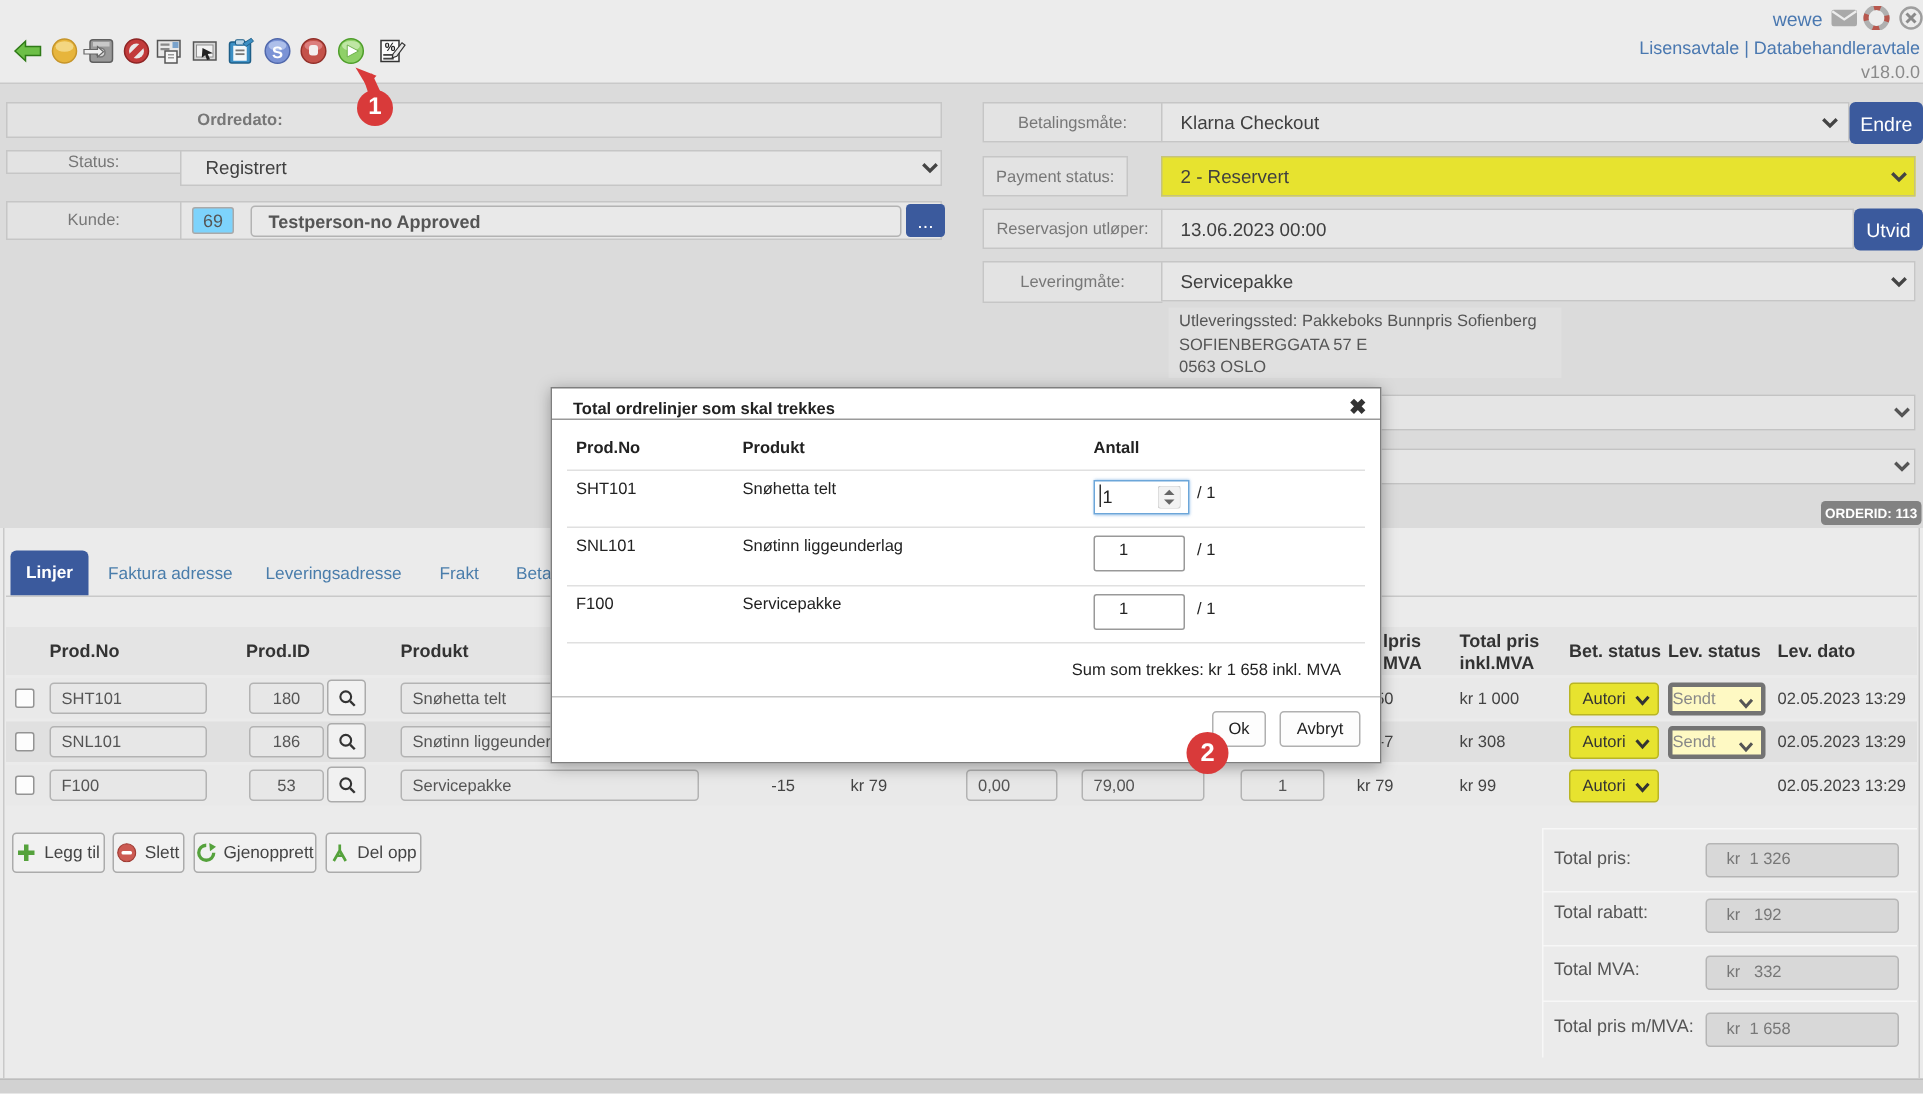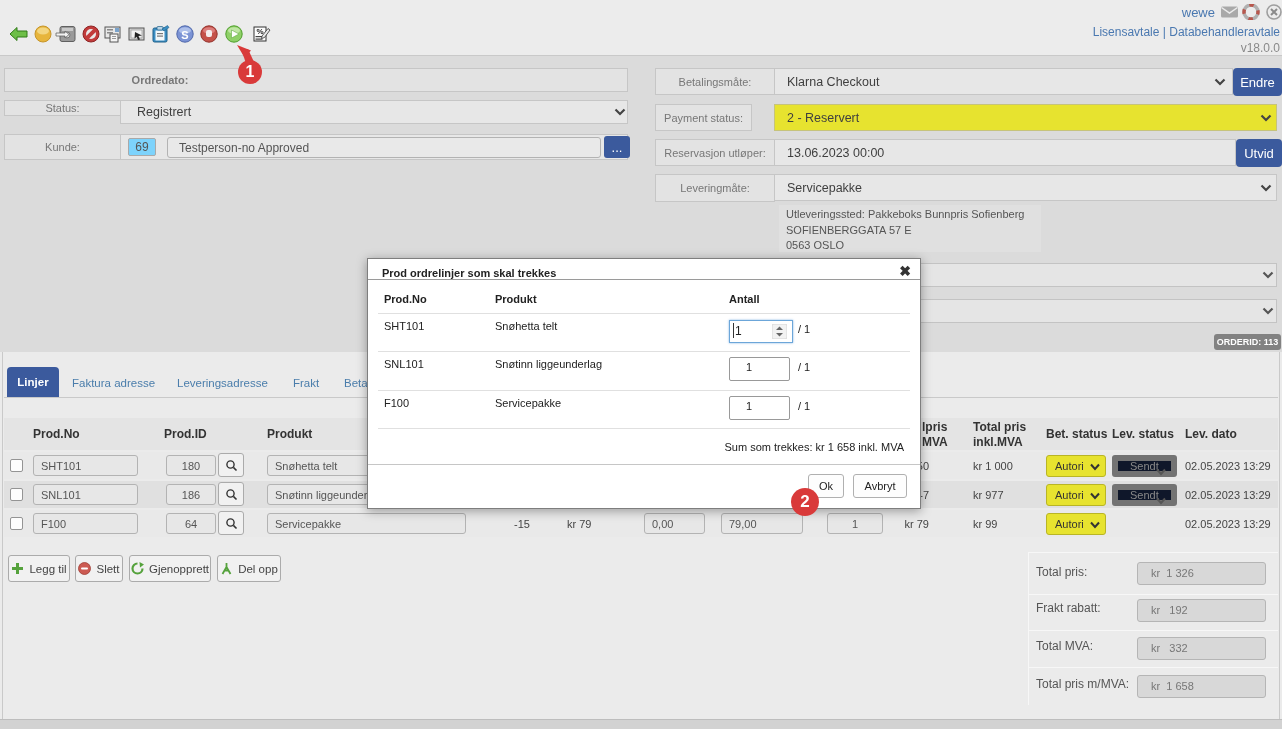--- a/index.html
+++ b/index.html
@@ -15,21 +15,21 @@
   .valcell { background:#e7e7e7; border:1px solid #c6c6c6; color:#3f3f3f; font-size:12.5px; display:flex; align-items:center; }
   .bluebtn { background:#3b5a9d; color:#fff; font-size:13px; border-radius:4px; display:flex; align-items:center; justify-content:center; }
   .chev { position:absolute; width:12px; height:8px; }
   .acc { background:#e5e5e5; border:1px solid #c3c3c3; }
 
   
   .thead { color:#333; font-size:12px; font-weight:bold; }
   .inp { background:#e7e7e7; border:1px solid #b3b3b3; border-radius:3px; color:#555; font-size:11px; display:flex; align-items:center; padding-left:7px; }
   .cel { color:#444; font-size:11px; }
   .ysel { background:#e7e32f; border:1px solid #b9b525; border-radius:3px; color:#333; font-size:11px; display:flex; align-items:center; padding-left:8px; }
-  .gsel { background:#0f172a; border:6px solid #737373; border-radius:3px; color:#888; font-size:11px; display:flex; align-items:center; padding-left:12px; }
+  .gsel { background:#fef9c3; border:3px solid #737373; border-radius:3px; color:#888; font-size:11px; display:flex; align-items:center; padding-left:0; }
 
   .btn { background:#f1f1f1; border:1px solid #ababab; border-radius:3px; color:#444; font-size:11.5px; display:flex; align-items:center; justify-content:center; gap:5px; }
 
   
   #modal { position:absolute; left:367px; top:258px; width:554px; height:251px; background:#fff; border:1px solid #7e7e7e; box-shadow:0 2px 10px rgba(0,0,0,0.35); z-index:50; font-size:11px; color:#222; }
   .msep { position:absolute; left:10px; right:10px; height:1px; background:#e0e0e0; }
   .badge { position:absolute; border-radius:50%; background:#d93a3a; color:#fff; font-weight:bold; display:flex; align-items:center; justify-content:center; z-index:60; }
 
   .blue { color:#4a78b0; }
 </style>
@@ -114,21 +114,21 @@
 
   <div class="abs lblcell" style="left:4px; top:100px; width:117px; height:16px;">Status:</div>
   <div class="abs valcell" style="left:120px; top:100px; width:508px; height:24px; padding-left:16px;">Registrert</div>
   <svg class="chev" style="left:614px; top:108px;" viewBox="0 0 12 8">
       <path d="M1.5 1.5 L6 6 L10.5 1.5" fill="none" stroke="#444" stroke-width="2.2"></path>
     </svg>
 
   <div class="abs lblcell" style="left:4px; top:134px; width:117px; height:26px;">Kunde:</div>
   <div class="abs valcell" style="left:120px; top:134px; width:508px; height:26px;"></div>
   <div class="abs" style="left:128px; top:138px; width:28px; height:18px; background:#7dd3fc; border:1px solid #a9a9a9; border-radius:2px; color:#555; font-size:12px; text-align:center; line-height:16px;">69</div>
-  <div class="abs inp" style="left:167px; top:137px; width:434px; height:21px; font-size:12px; padding-left:11px; background:#e9e9e9;">Testperson-no Approved</div>
+  <div class="abs inp" style="left:167px; top:137px; width:434px; height:21px; font-size:12px; padding-left:11px; background:#e9e9e9;font-weight:bold;">Testperson-no Approved</div>
   <div class="abs bluebtn" style="left:604px; top:136px; width:26px; height:22px; border-radius:3px;">...</div>
 
   <div class="abs lblcell" style="left:655px; top:68px; width:120px; height:27px;">Betalingsmåte:</div>
   <div class="abs valcell" style="left:774px; top:68px; width:459px; height:27px; padding-left:12px;">Klarna Checkout</div>
   <svg class="chev" style="left:1214px; top:78px;" viewBox="0 0 12 8">
       <path d="M1.5 1.5 L6 6 L10.5 1.5" fill="none" stroke="#444" stroke-width="2.2"></path>
     </svg>
   <div class="abs bluebtn" style="left:1233px; top:68px; width:49px; height:28px;">Endre</div>
 
   <div class="abs lblcell" style="left:655px; top:104px; width:97px; height:27px;">Payment status:</div>
@@ -207,32 +207,32 @@
   <div class="abs inp" style="left:33px; top:484px; width:105px; height:21px;">SNL101</div>
   <div class="abs inp" style="left:166px; top:484px; width:50px; height:21px; justify-content:center; padding-left:0;">186</div>
   <div class="abs btn" style="left:218px; top:482px; width:26px; height:24px;">
       <svg width="13" height="13" viewBox="0 0 13 13">
         <circle cx="5.5" cy="5.5" r="3.6" fill="none" stroke="#333" stroke-width="1.4"></circle>
         <line x1="8.4" y1="8.4" x2="11.5" y2="11.5" stroke="#333" stroke-width="1.6"></line>
       </svg>
     </div>
   <div class="abs inp" style="left:267px; top:484px; width:199px; height:21px;">Snøtinn liggeunderlag</div>
   <div class="abs cel" style="left:849px; top:489px; width:80px; text-align:right;">kr -7</div>
-  <div class="abs cel" style="left:973px; top:489px;">kr 977</div>
+  <div class="abs cel" style="left:973px; top:489px;">kr 308</div>
   <div class="abs ysel" style="left:1046px; top:484px; width:60px; height:22px;">Autori<svg style="position:absolute; right:5px; top:7px;" width="10" height="8" viewBox="0 0 10 8">
         <path d="M1 1.5 L5 6 L9 1.5" fill="none" stroke="#333" stroke-width="2"></path>
       </svg></div>
   <div class="abs gsel" style="left:1112px; top:484px; width:65px; height:22px;">Sendt<svg style="position:absolute; right:5px; top:7px;" width="10" height="8" viewBox="0 0 10 8">
         <path d="M1 1.5 L5 6 L9 1.5" fill="none" stroke="#555" stroke-width="2"></path>
       </svg></div>
   <div class="abs cel" style="left:1185px; top:489px;">02.05.2023 13:29</div>
 
   <div class="abs" style="left:10px; top:517px; width:13px; height:13px; background:#fdfdfd; border:1px solid #949494; border-radius:2px;"></div>
   <div class="abs inp" style="left:33px; top:513px; width:105px; height:21px;">F100</div>
-  <div class="abs inp" style="left:166px; top:513px; width:50px; height:21px; justify-content:center; padding-left:0;">64</div>
+  <div class="abs inp" style="left:166px; top:513px; width:50px; height:21px; justify-content:center; padding-left:0;">53</div>
   <div class="abs btn" style="left:218px; top:511px; width:26px; height:24px;">
       <svg width="13" height="13" viewBox="0 0 13 13">
         <circle cx="5.5" cy="5.5" r="3.6" fill="none" stroke="#333" stroke-width="1.4"></circle>
         <line x1="8.4" y1="8.4" x2="11.5" y2="11.5" stroke="#333" stroke-width="1.6"></line>
       </svg>
     </div>
   <div class="abs inp" style="left:267px; top:513px; width:199px; height:21px;">Servicepakke</div>
   <div class="abs cel" style="left:480px; top:518px; width:50px; text-align:right;">-15</div>
   <div class="abs cel" style="left:567px; top:518px;">kr 79</div>
   <div class="abs inp" style="left:644px; top:513px; width:61px; height:21px;">0,00</div>
@@ -260,29 +260,29 @@
         <path d="M6.5 1 L6.5 5 M6.5 5 L2.5 12 M6.5 5 L10.5 12 M4.5 8.5 L8.5 8.5" stroke="#55a23c" stroke-width="1.8" fill="none"></path>
       </svg>Del opp</div>
 
   <div class="abs" style="left:1028px; top:552px; width:1px; height:153px; background:#f7f7f7;"></div>
   <div class="abs" style="left:1028px; top:552px; width:250px; height:1px; background:#f7f7f7;"></div>
   <div class="abs" style="left:1028px; top:594px; width:250px; height:1px; background:#f7f7f7;"></div>
   <div class="abs" style="left:1028px; top:630px; width:250px; height:1px; background:#f7f7f7;"></div>
   <div class="abs" style="left:1028px; top:667px; width:250px; height:1px; background:#f7f7f7;"></div>
   <div class="abs" style="left:1036px; top:565px; font-size:12px; color:#555;">Total pris:</div>
   <div class="abs" style="left:1137px; top:562px; width:129px; height:23px; background:#d8d8d8; border:1px solid #b5b5b5; border-radius:3px; color:#777; font-size:11px; line-height:21px; padding-left:13px;">kr&nbsp;&nbsp;1 326</div>
-  <div class="abs" style="left:1036px; top:601px; font-size:12px; color:#555;">Frakt rabatt:</div>
+  <div class="abs" style="left:1036px; top:601px; font-size:12px; color:#555;">Total rabatt:</div>
   <div class="abs" style="left:1137px; top:599px; width:129px; height:23px; background:#d8d8d8; border:1px solid #b5b5b5; border-radius:3px; color:#777; font-size:11px; line-height:21px; padding-left:13px;">kr&nbsp;&nbsp;&nbsp;192</div>
   <div class="abs" style="left:1036px; top:639px; font-size:12px; color:#555;">Total MVA:</div>
   <div class="abs" style="left:1137px; top:637px; width:129px; height:23px; background:#d8d8d8; border:1px solid #b5b5b5; border-radius:3px; color:#777; font-size:11px; line-height:21px; padding-left:13px;">kr&nbsp;&nbsp;&nbsp;332</div>
   <div class="abs" style="left:1036px; top:677px; font-size:12px; color:#555;">Total pris m/MVA:</div>
   <div class="abs" style="left:1137px; top:675px; width:129px; height:23px; background:#d8d8d8; border:1px solid #b5b5b5; border-radius:3px; color:#777; font-size:11px; line-height:21px; padding-left:13px;">kr&nbsp;&nbsp;1 658</div>
 
   <div id="modal">
-    <div style="position:absolute; left:14px; top:8px; font-weight:bold;">Prod ordrelinjer som skal trekkes</div>
+    <div style="position:absolute; left:14px; top:8px; font-weight:bold;">Total ordrelinjer som skal trekkes</div>
     <div style="position:absolute; right:9px; top:4px; font-weight:bold; font-size:14px; color:#333;">✖</div>
     <div style="position:absolute; left:0; top:20px; width:100%; height:1px; background:#9a9a9a;"></div>
     <div style="position:absolute; left:16px; top:34px; font-weight:bold;">Prod.No</div>
     <div style="position:absolute; left:127px; top:34px; font-weight:bold;">Produkt</div>
     <div style="position:absolute; left:361px; top:34px; font-weight:bold;">Antall</div>
     <div class="msep" style="top:54px;"></div>
     <div style="position:absolute; left:16px; top:61px;">SHT101</div>
     <div style="position:absolute; left:127px; top:61px;">Snøhetta telt</div>
     <div style="position:absolute; left:361px; top:61px; width:64px; height:23px; background:#fff; border:1px solid #6ca6d9; box-shadow:0 0 2px rgba(80,150,220,.7);"></div>
     <div style="position:absolute; left:365px; top:64px; width:1px; height:15px; background:#333;"></div>
@@ -299,21 +299,21 @@
     <div style="position:absolute; left:361px; top:98px; width:61px; height:24px; background:#fff; border:1px solid #999; border-radius:2px;"></div>
     <div style="position:absolute; left:378px; top:102px;">1</div>
     <div style="position:absolute; left:430px; top:102px;">/ 1</div>
     <div class="msep" style="top:131px;"></div>
     <div style="position:absolute; left:16px; top:138px;">F100</div>
     <div style="position:absolute; left:127px; top:138px;">Servicepakke</div>
     <div style="position:absolute; left:361px; top:137px; width:61px; height:24px; background:#fff; border:1px solid #999; border-radius:2px;"></div>
     <div style="position:absolute; left:378px; top:141px;">1</div>
     <div style="position:absolute; left:430px; top:141px;">/ 1</div>
     <div class="msep" style="top:169px;"></div>
-    <div style="position:absolute; right:16px; top:182px;margin-left:16px;">Sum som trekkes: kr 1 658 inkl. MVA</div>
+    <div style="position:absolute; right:26px; top:182px;margin-left:16px;">Sum som trekkes: kr 1 658 inkl. MVA</div>
     <div style="position:absolute; left:0; top:205px; width:100%; height:1px; background:#c6c6c6;"></div>
     <div style="position:absolute; left:440px; top:215px; width:36px; height:24px; background:#fdfdfd; border:1px solid #b0b0b0; border-radius:3px; text-align:center; line-height:22px;">Ok</div>
     <div style="position:absolute; left:485px; top:215px; width:54px; height:24px; background:#fdfdfd; border:1px solid #b0b0b0; border-radius:3px; text-align:center; line-height:22px;">Avbryt</div>
   </div>
 
   <div class="badge" style="left:238px; top:60px; width:24px; height:24px; font-size:16px;">1</div>
   <svg class="abs" style="left:232px; top:42px; z-index:60;" width="26" height="26" viewBox="0 0 26 26">
       <path d="M5 3 L19 8.5 L12.5 15.5 Z" fill="#d93a3a"></path>
       <path d="M10 9.5 L16 7 L22 20 L14.5 23 Z" fill="#d93a3a"></path>
     </svg>

